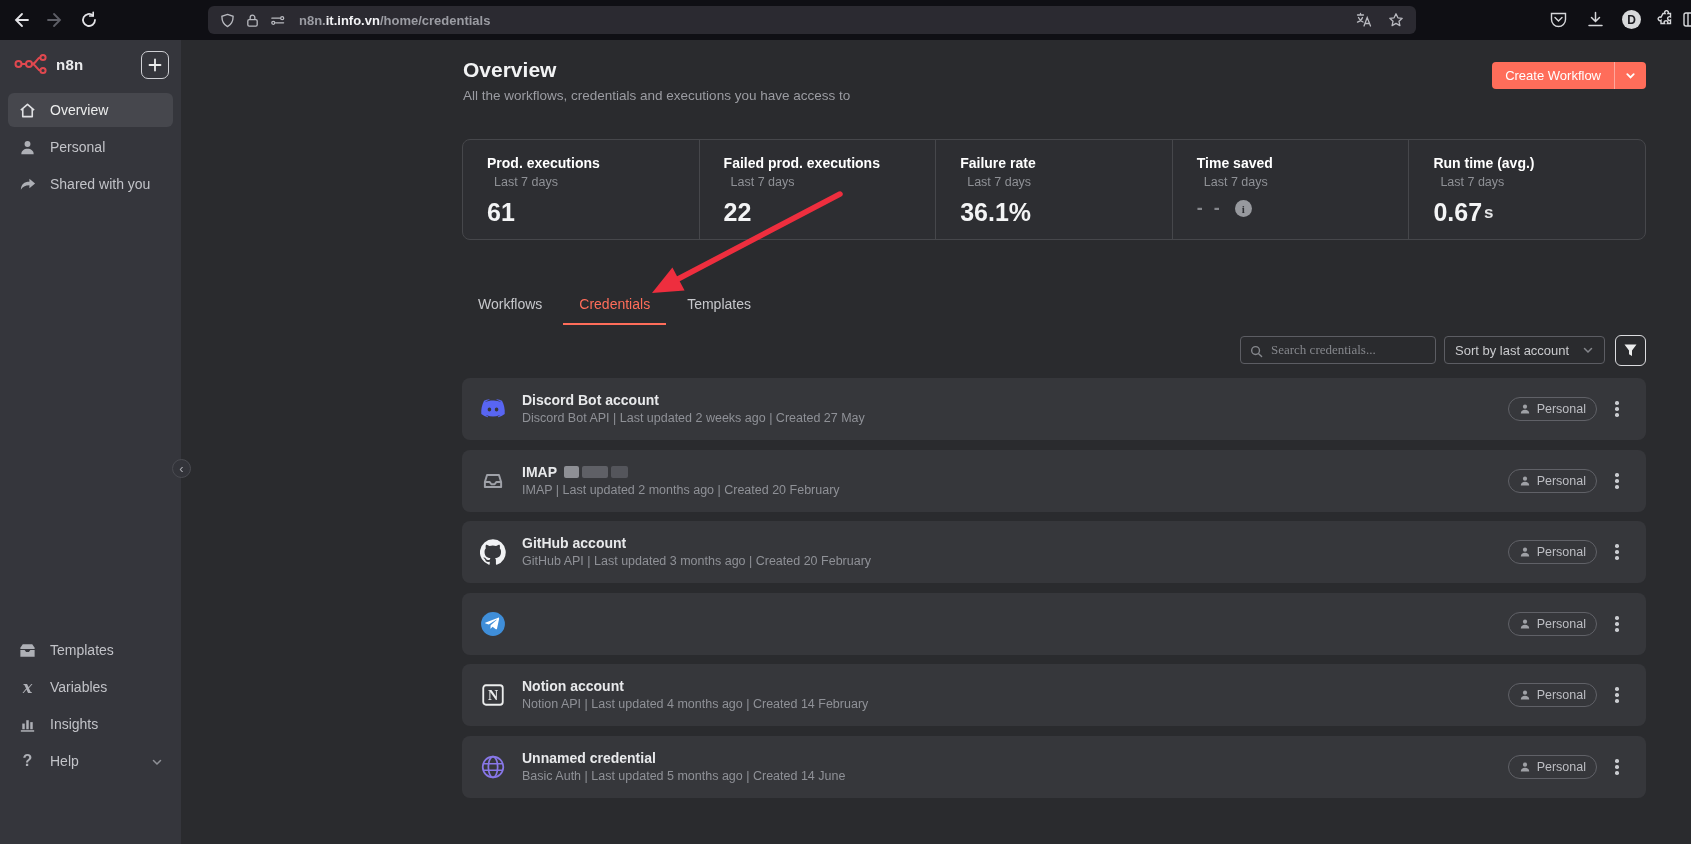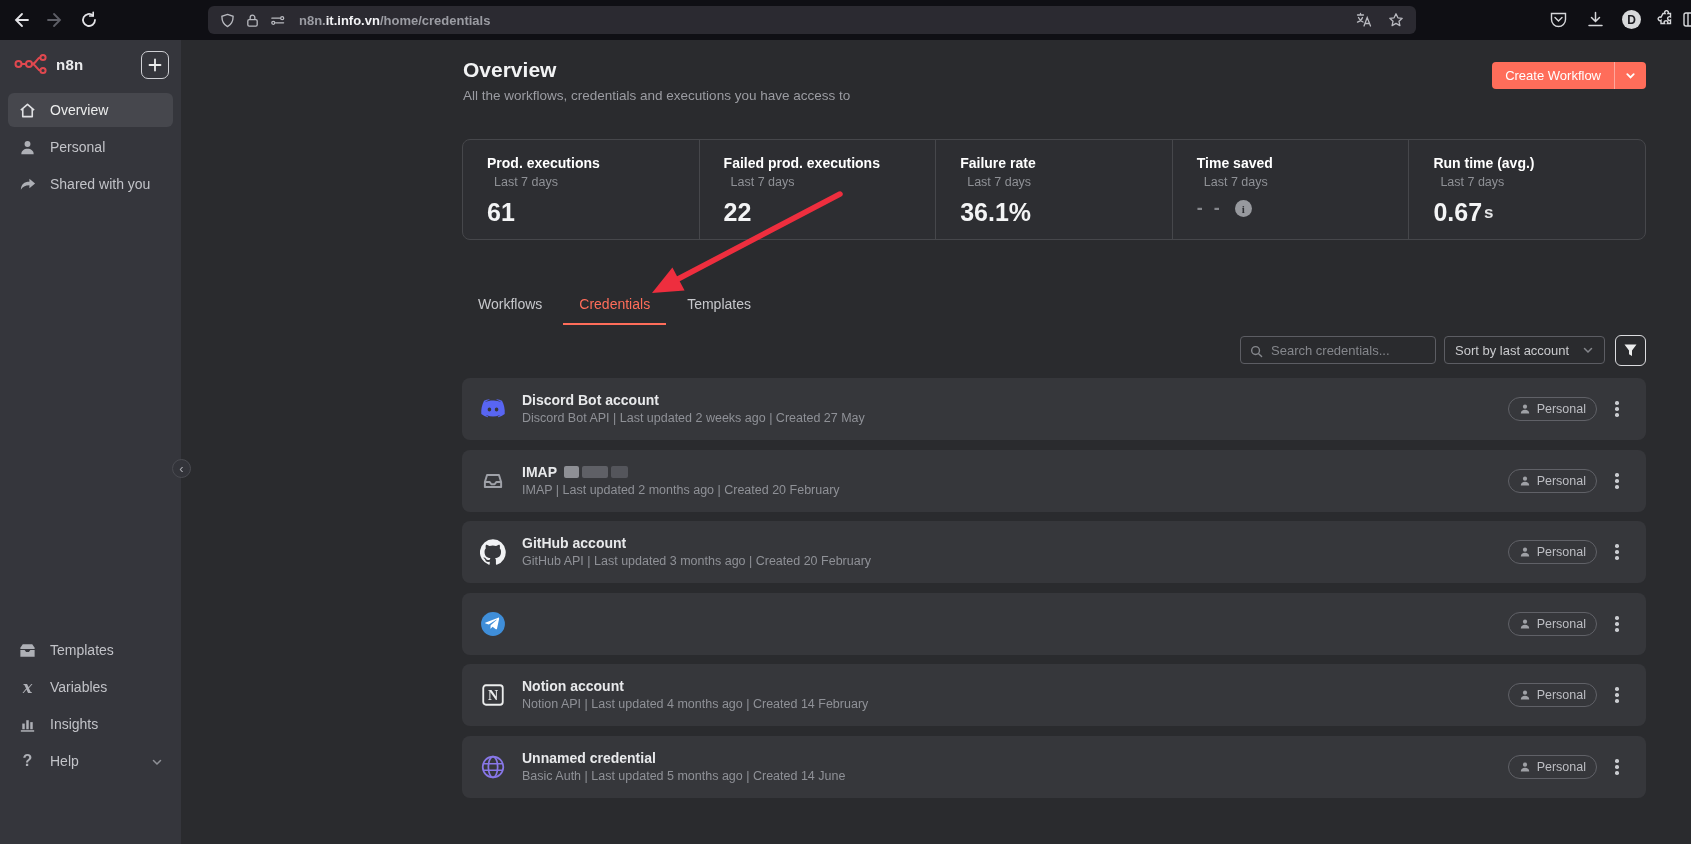--- a/index.html
+++ b/index.html
@@ -69,21 +69,21 @@
   .info-ico { width:17px; height:17px; border-radius:50%; background:#97999e; color:#2d2e32;
               font-size:11px; font-weight:bold; display:flex; align-items:center; justify-content:center;
               margin-left:12px; font-family:"Liberation Serif", serif; }
   
   .tabs { position:absolute; left:297px; top:256px; display:flex; gap:37px; }
   .tab { font-size:14px; color:#c7c8cc; padding-bottom:13px; position:relative; }
   .tab.active { color:#ff6d5a; }
   .tab.active::after { content:""; position:absolute; left:-16px; right:-16px; bottom:0; height:2px; background:#ff6d5a; }
   
   .search-box { position:absolute; left:1059px; top:296px; width:196px; height:28px; border:1px solid #5c5d63;
-                border-radius:4px; background:transparent; }
+                border-radius:4px; background:transparent;font-family:Liberation Serif, serif; }
   .search-box input { width:100%; height:100%; background:transparent; border:none; outline:none;
                       color:#c6c7cb; font-size:13px; padding:0 8px 0 30px; font-family:inherit; }
   .search-box input::placeholder { color:#85878c; }
   .search-ico { position:absolute; left:9px; top:7px; width:13px; height:13px; color:#85878c; }
   .search-ico svg { width:100%; height:100%; }
   .sort-box { position:absolute; left:1263px; top:296px; width:161px; height:28px; border:1px solid #5c5d63;
               border-radius:4px; display:flex; align-items:center; padding:0 10px; font-size:13px; color:#c9cacd; }
   .sort-chev { margin-left:auto; width:12px; height:12px; color:#85878c; }
   .filter-btn { position:absolute; left:1434px; top:295px; width:31px; height:31px; border:1.5px solid #dcdde0;
                 border-radius:6px; display:flex; align-items:center; justify-content:center; color:#eceded; }

